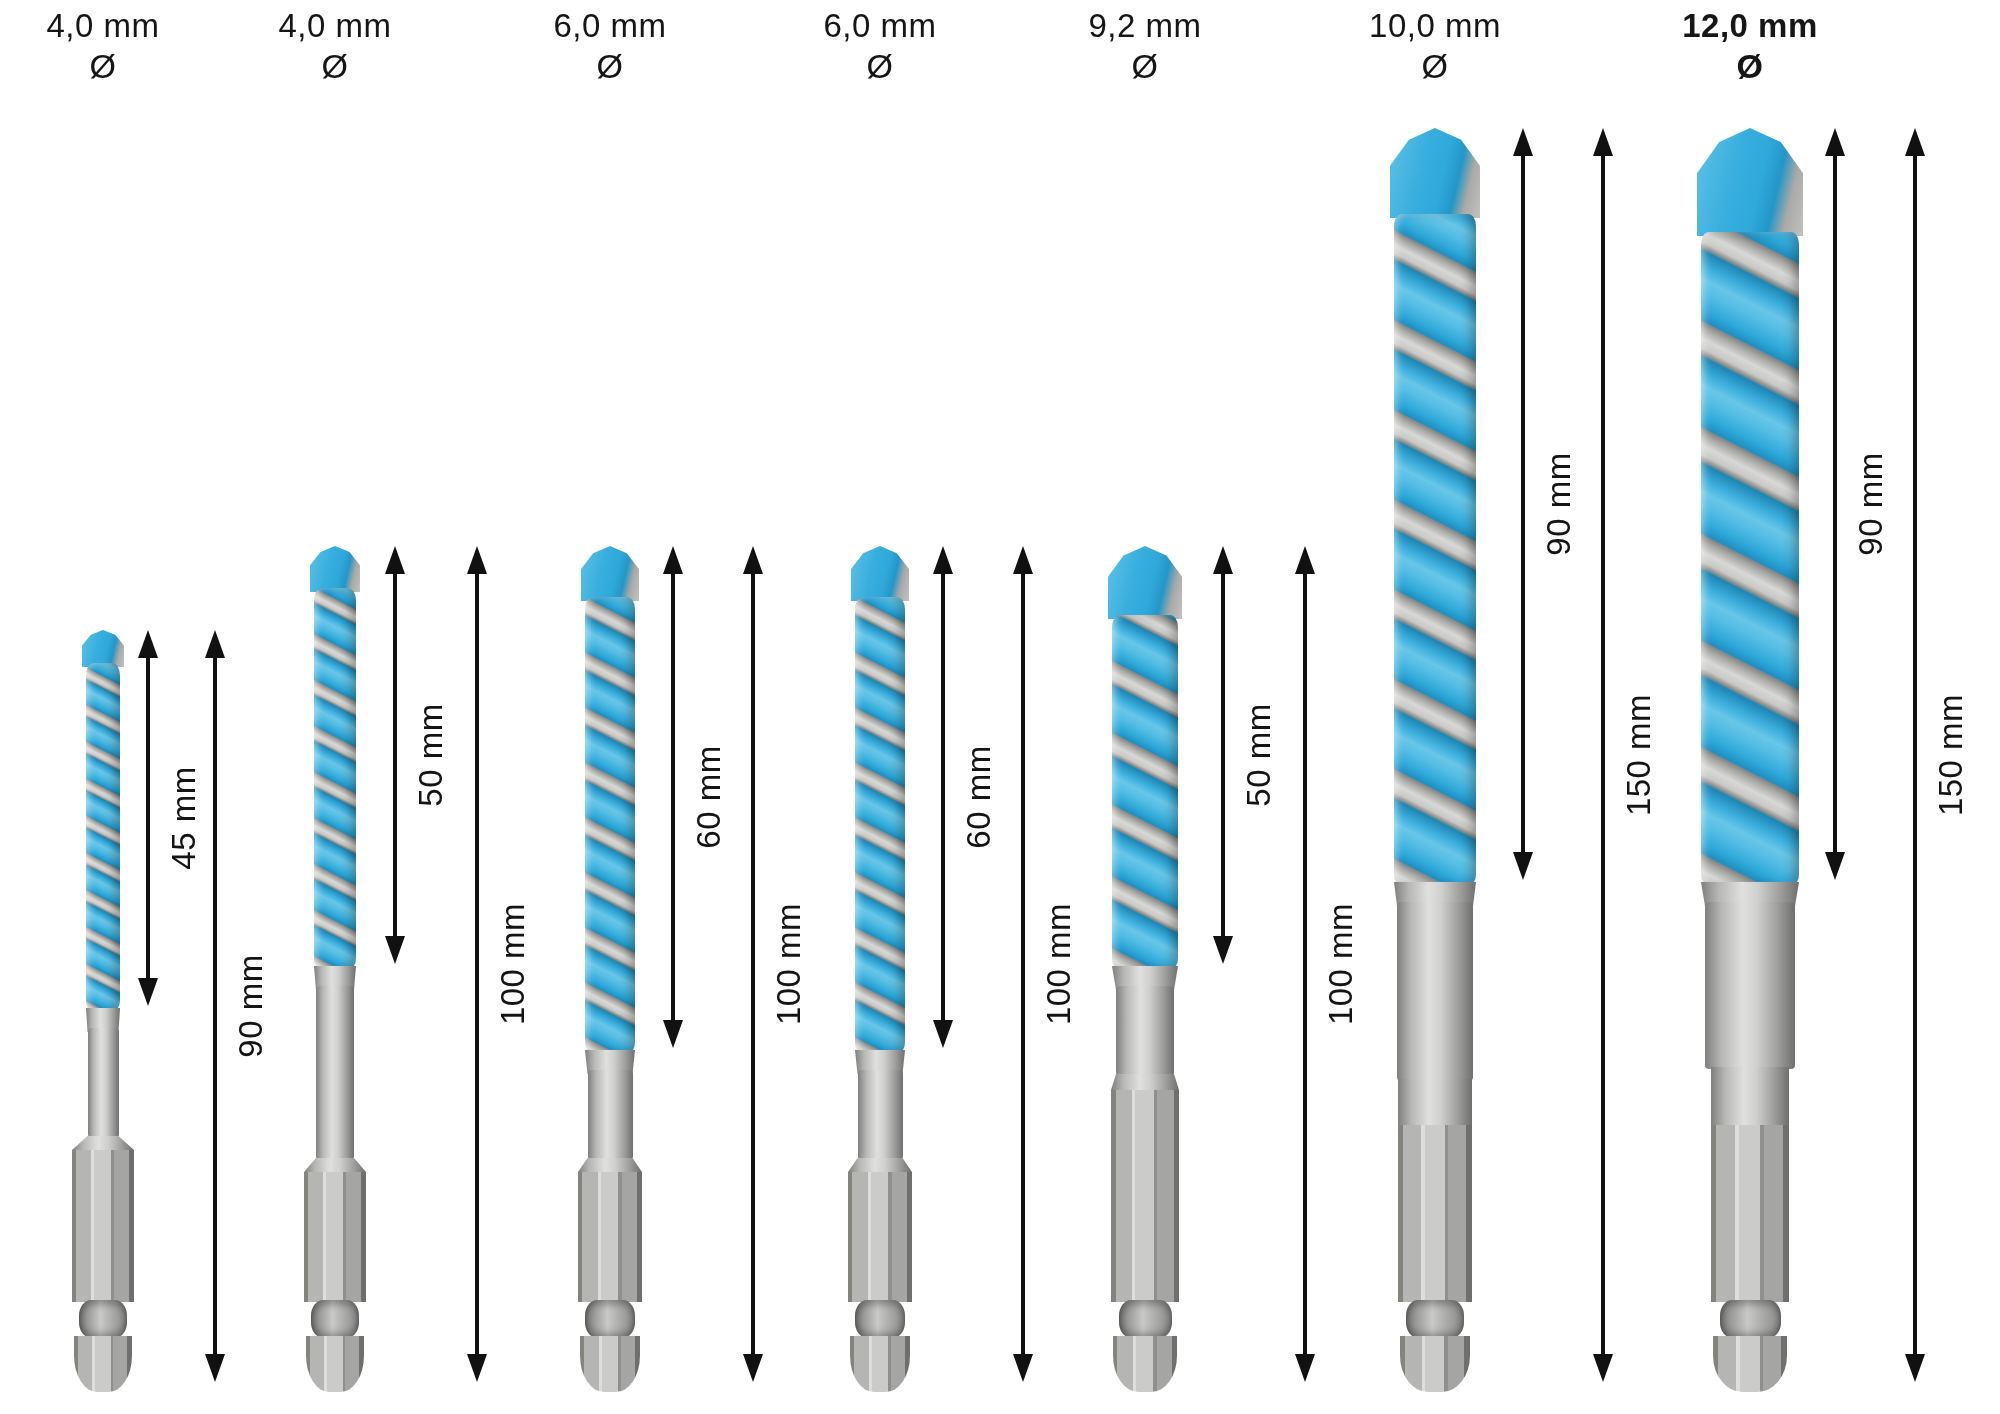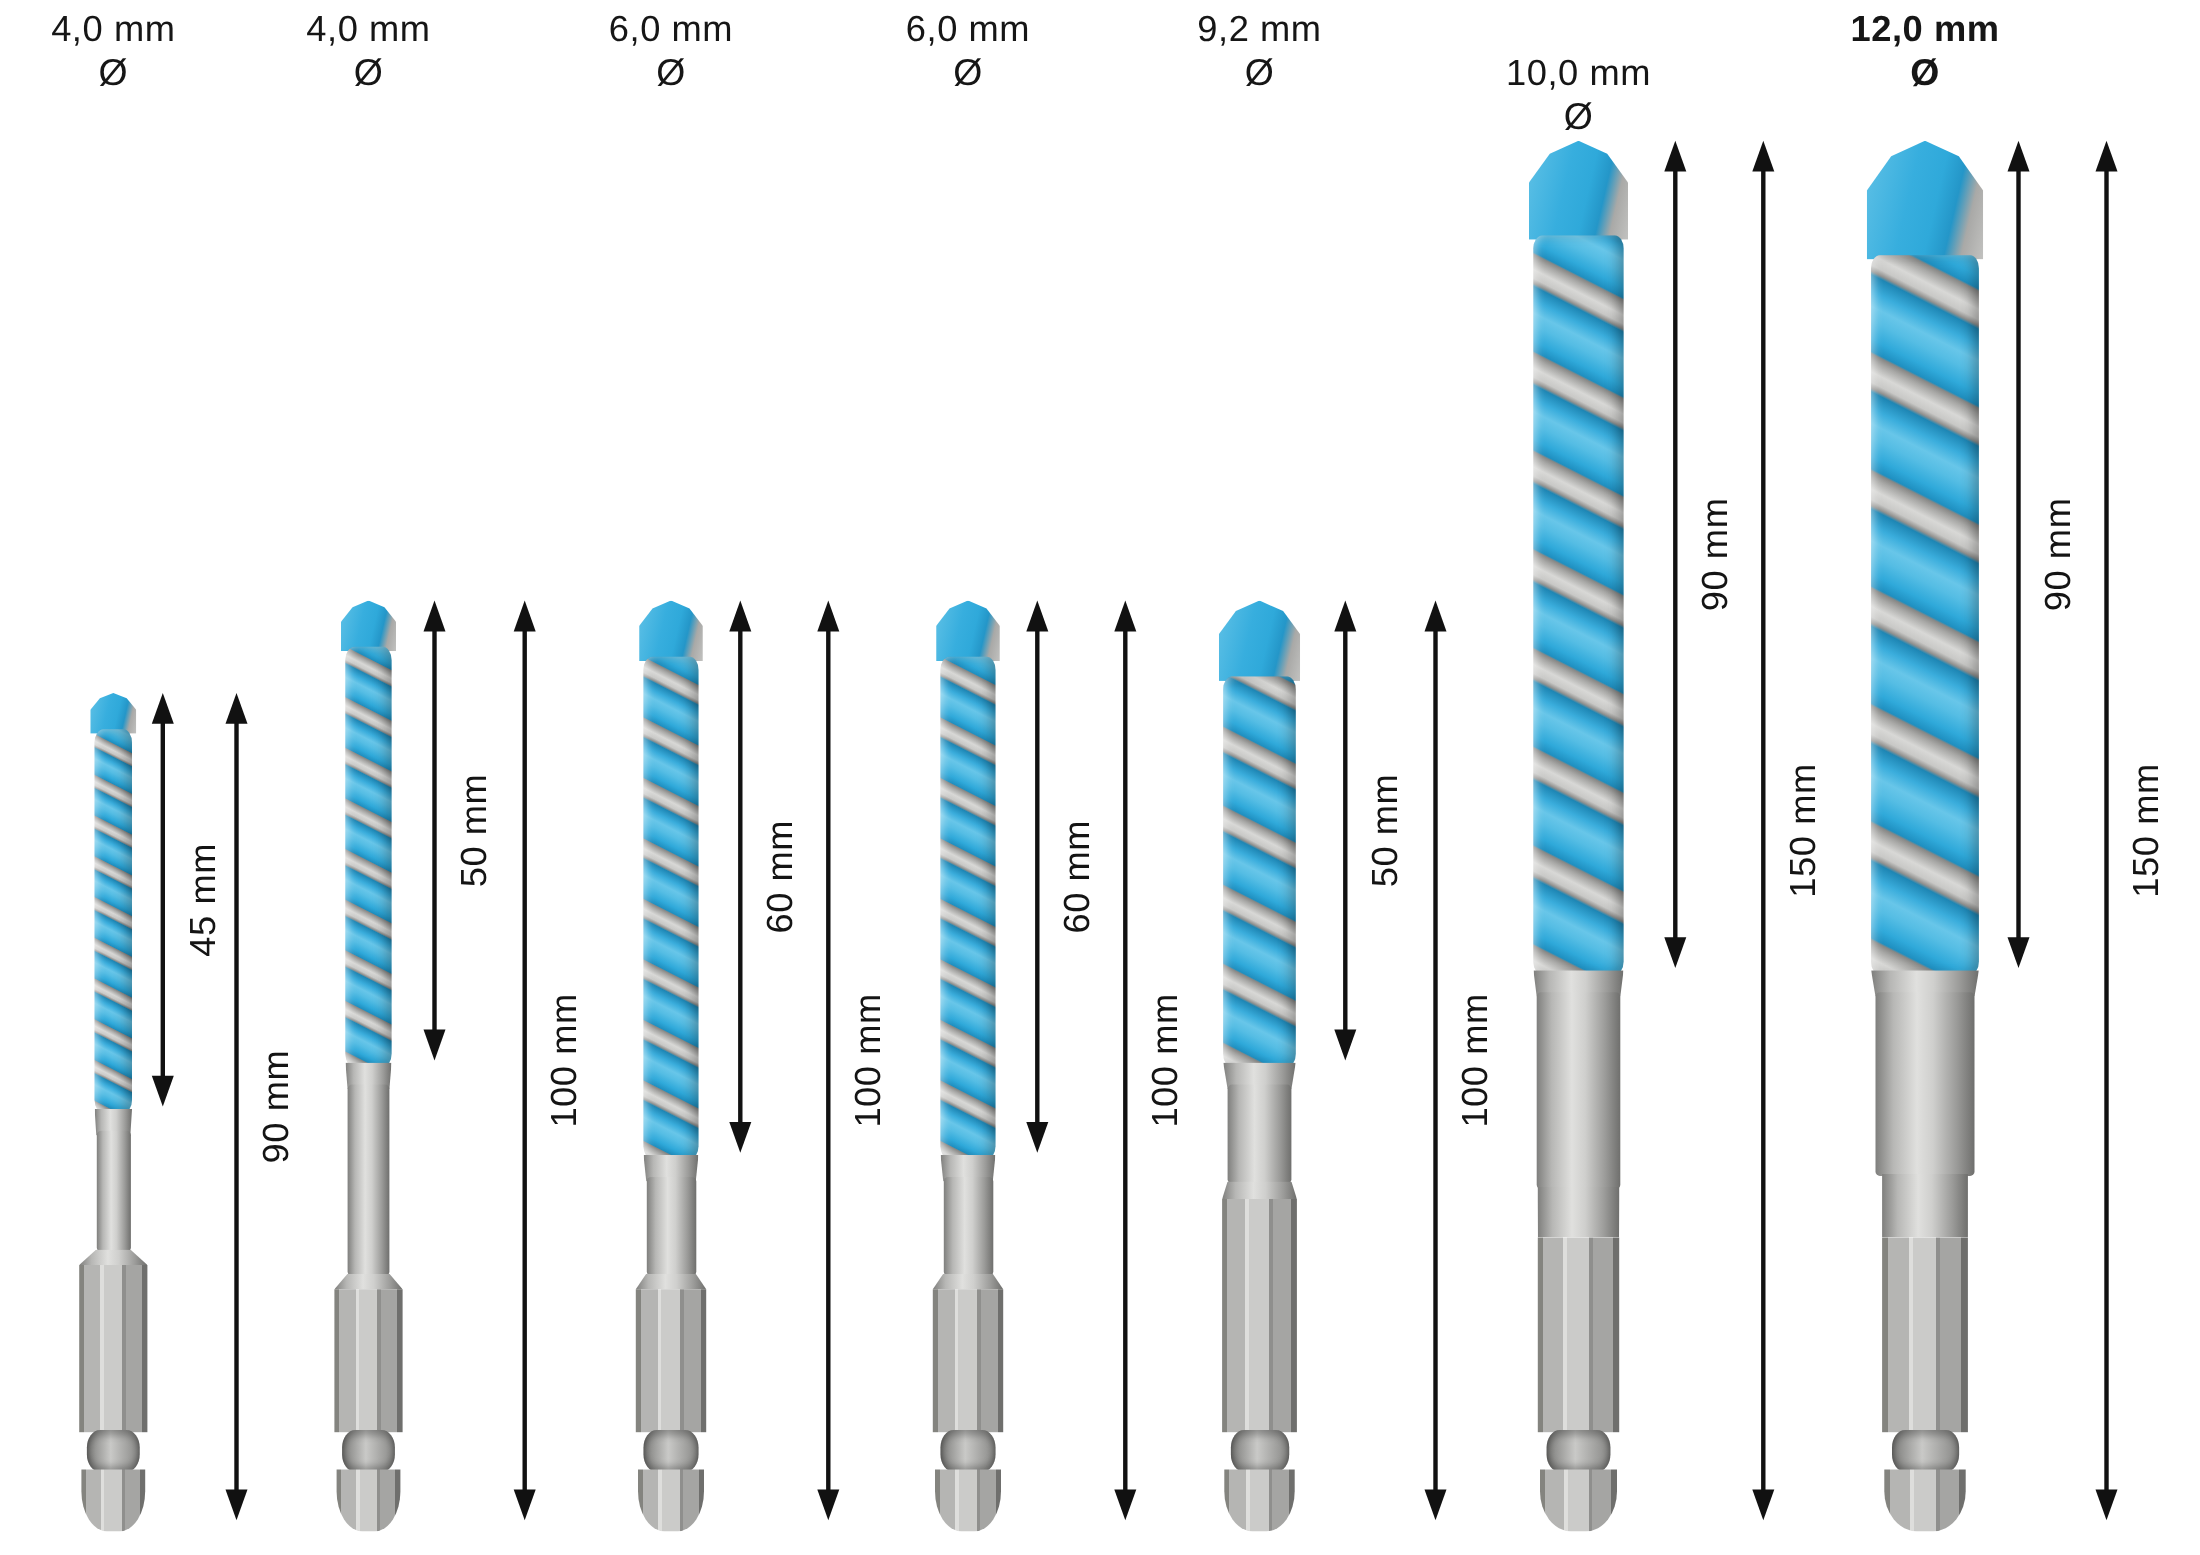--- a/index.html
+++ b/index.html
@@ -136,21 +136,21 @@
       <div class="ah-up"></div>
       <div class="ah-down"></div>
     </div>
     <div class="dim-label" style="left: 1259px; top: 755px;">50 mm</div>
     <div class="arrow" style="left: 1294px; top: 546px; height: 836px;">
       <div class="ln"></div>
       <div class="ah-up"></div>
       <div class="ah-down"></div>
     </div>
     <div class="dim-label" style="left: 1341px; top: 964px;">100 mm</div>
-    <div class="size-label" style="left: 1325px; top: 6px; margin-top: 40px;"><span>10,0 mm</span><span class="sym">Ø</span></div>
+    <div class="size-label" style="left: 1325px; top: 6px;"><span>10,0 mm</span><span class="sym">Ø</span></div>
     <div class="tip" style="left: 1390px; top: 128px; width: 90px; height: 90px; clip-path: polygon(50% 0%, 79% 13%, 100% 42%, 100% 100%, 0% 100%, 0% 42%, 21% 13%); background: linear-gradient(103deg, rgb(95, 193, 230) 0%, rgb(55, 174, 222) 38%, rgb(47, 169, 218) 58%, rgb(36, 150, 200) 72%, rgb(169, 169, 167) 84%, rgb(194, 194, 192) 100%);"></div>
     <div class="flute" style="left: 1394px; top: 214px; width: 82px; height: 672px; background: repeating-linear-gradient(27deg, rgb(144, 144, 142) 0px, rgb(200, 200, 198) 4px, rgb(216, 216, 214) 11.2px, rgb(168, 168, 166) 19.2px, rgb(136, 136, 134) 23.6px, rgb(31, 143, 192) 25.2px, rgb(47, 169, 218) 33.6px, rgb(85, 189, 228) 46.4px, rgb(104, 198, 233) 56px, rgb(58, 173, 220) 66.4px, rgb(30, 134, 180) 77.6px, rgb(144, 144, 142) 80px);"></div>
     <div class="cone steel" style="left: 1394px; top: 882px; width: 82px; height: 24px; clip-path: polygon(0px 0px, 100% 0px, 96.3415% 100%, 3.65854% 100%);"></div>
     <div class="shank" style="left: 1397px; top: 902px; width: 76px; height: 179px;"></div>
     <div class="shoulder steel" style="left: 1398px; top: 1079px; width: 74px; height: 46px; clip-path: polygon(-1.35135% 0px, 101.351% 0px, 100% 100%, 0px 100%);"></div>
     <div class="hexbody" style="left: 1398px; top: 1125px; width: 74px; height: 177px;"></div>
     <div class="groove" style="left: 1406px; top: 1300px; width: 58px; height: 38px;"></div>
     <div class="foot" style="left: 1400px; top: 1336px; width: 70px; height: 56px;"></div>
     <div class="arrow" style="left: 1512px; top: 128px; height: 752px;">
       <div class="ln"></div>

